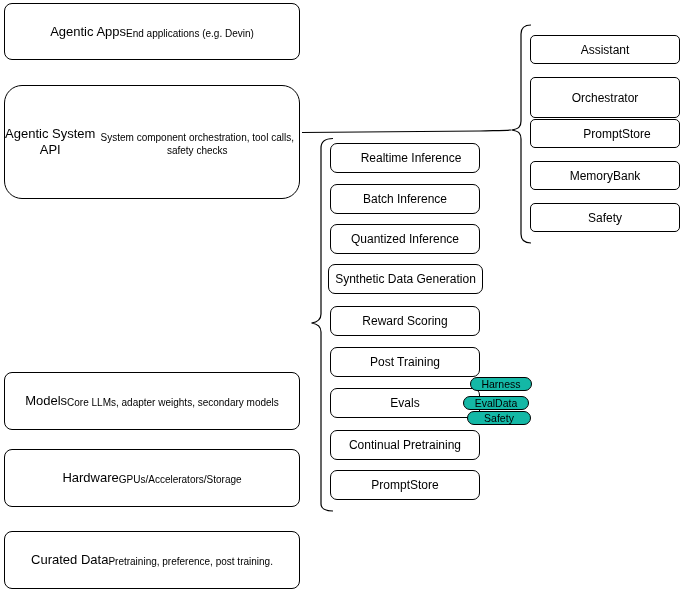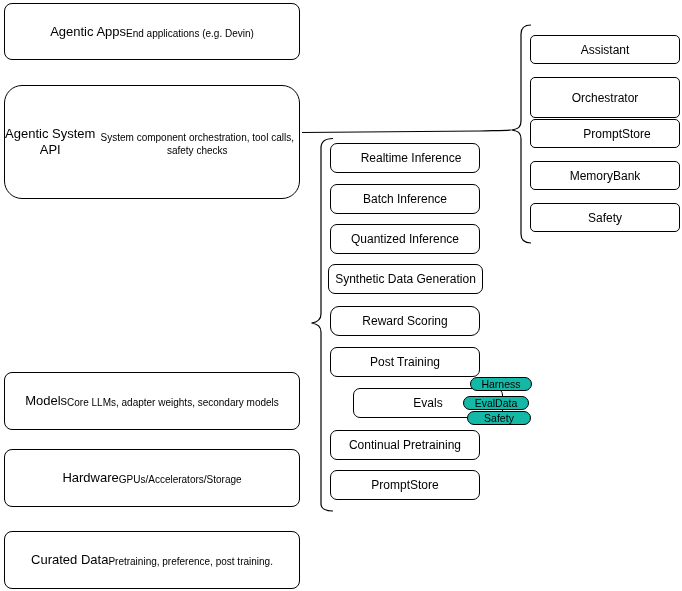--- a/index.html
+++ b/index.html
@@ -98,23 +98,23 @@
 
   <div class="node r-sm" style="left:4px; top:531px; width:296px; height:58px;">
     <div class="title">Curated Data</div>
     <div class="subtitle">Pretraining, preference, post training.</div>
   </div>
 
   <div class="chip" style="left:330px; top:143px; width:150px; height:30px;padding-left:12px;">Realtime Inference</div>
   <div class="chip" style="left:330px; top:184px; width:150px; height:30px;">Batch Inference</div>
   <div class="chip" style="left:330px; top:224px; width:150px; height:30px;">Quantized Inference</div>
   <div class="chip" style="left:328px; top:264px; width:155px; height:30px;">Synthetic Data Generation</div>
-  <div class="chip" style="left:330px; top:306px; width:150px; height:30px;border-radius:9px;">Reward Scoring</div>
+  <div class="chip" style="left:330px; top:306px; width:150px; height:30px;">Reward Scoring</div>
   <div class="chip" style="left:330px; top:347px; width:150px; height:30px;">Post Training</div>
-  <div class="chip" style="left:330px; top:388px; width:150px; height:30px;margin-left:23px;">Evals</div>
+  <div class="chip" style="left:330px; top:388px; width:150px; height:30px;">Evals</div>
   <div class="chip" style="left:330px; top:430px; width:150px; height:30px;">Continual Pretraining</div>
   <div class="chip" style="left:330px; top:470px; width:150px; height:30px;">PromptStore</div>
 
   <div class="pill" style="left:470px; top:377px; width:62px; height:14px;">Harness</div>
   <div class="pill" style="left:463px; top:396px; width:66px; height:14px;">EvalData</div>
   <div class="pill" style="left:467px; top:411px; width:64px; height:14px;">Safety</div>
 
   <div class="chip rchip" style="left:530px; top:35px; width:150px; height:29px;">Assistant</div>
   <div class="chip rchip" style="left:530px; top:77px; width:150px; height:41px;">Orchestrator</div>
   <div class="chip rchip" style="left:530px; top:119px; width:150px; height:29px;padding-left:24px;">PromptStore</div>

